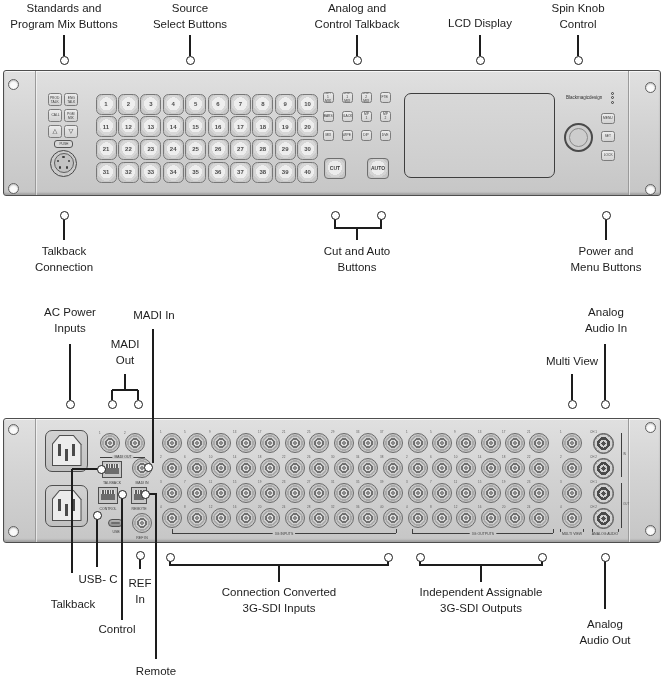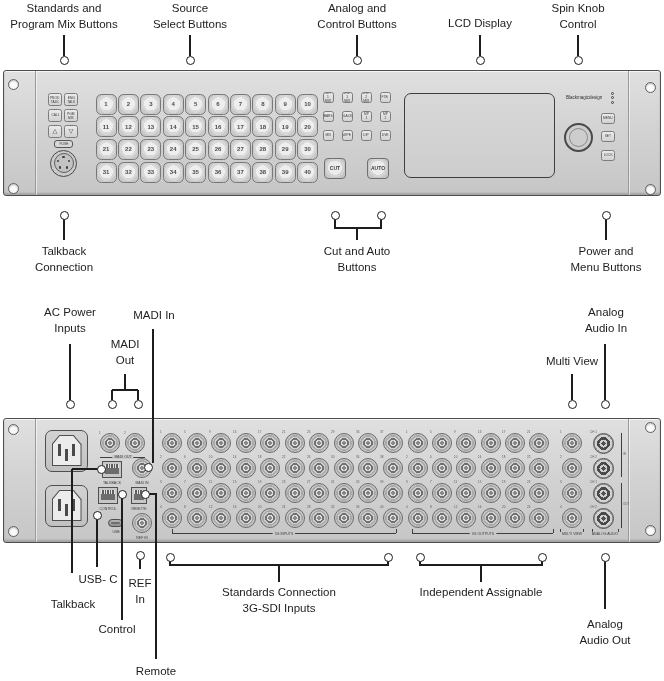--- a/index.html
+++ b/index.html
@@ -96,21 +96,21 @@
       <div class="co-line" style="left: 63px; top: 35px; width: 2px; height: 21px;"></div>
       <div class="co-marker" style="left: 59.5px; top: 55.5px;"></div>
       <div class="co-text" style="left: 190px; top: 1px;">
         <div class="co-tline">Source</div>
         <div class="co-tline">Select Buttons</div>
       </div>
       <div class="co-line" style="left: 189px; top: 35px; width: 2px; height: 21px;"></div>
       <div class="co-marker" style="left: 185.5px; top: 55.5px;"></div>
       <div class="co-text" style="left: 357px; top: 1px;">
         <div class="co-tline">Analog and</div>
-        <div class="co-tline">Control Buttons</div>
+        <div class="co-tline">Control Talkback</div>
       </div>
       <div class="co-line" style="left: 356px; top: 35px; width: 2px; height: 21px;"></div>
       <div class="co-marker" style="left: 352.5px; top: 55.5px;"></div>
       <div class="co-text" style="left: 480px; top: 16px;">
         <div class="co-tline">LCD Display</div>
       </div>
       <div class="co-line" style="left: 479px; top: 35px; width: 2px; height: 21px;"></div>
       <div class="co-marker" style="left: 475.5px; top: 55.5px;"></div>
       <div class="co-text" style="left: 578px; top: 1px;">
         <div class="co-tline">Spin Knob</div>
@@ -200,31 +200,32 @@
       <div class="co-text" style="left: 156px; top: 664px;">
         <div class="co-tline">Remote</div>
       </div>
       <div class="co-marker" style="left: 165.5px; top: 552.5px;"></div>
       <div class="co-marker" style="left: 383.5px; top: 552.5px;"></div>
       <div class="co-line" style="left: 169px; top: 561px; width: 2px; height: 5px;"></div>
       <div class="co-line" style="left: 387px; top: 561px; width: 2px; height: 5px;"></div>
       <div class="co-line" style="left: 170px; top: 564px; width: 218px; height: 2px;"></div>
       <div class="co-line" style="left: 278px; top: 565px; width: 2px; height: 17px;"></div>
       <div class="co-text" style="left: 279px; top: 585px;">
-        <div class="co-tline">Standards Connection</div>
+        <div class="co-tline">Connection Converted</div>
         <div class="co-tline">3G-SDI Inputs</div>
       </div>
       <div class="co-marker" style="left: 415.5px; top: 552.5px;"></div>
       <div class="co-marker" style="left: 537.5px; top: 552.5px;"></div>
       <div class="co-line" style="left: 419px; top: 561px; width: 2px; height: 5px;"></div>
       <div class="co-line" style="left: 541px; top: 561px; width: 2px; height: 5px;"></div>
       <div class="co-line" style="left: 420px; top: 564px; width: 122px; height: 2px;"></div>
       <div class="co-line" style="left: 480px; top: 565px; width: 2px; height: 17px;"></div>
       <div class="co-text" style="left: 481px; top: 585px;">
         <div class="co-tline">Independent Assignable</div>
+        <div class="co-tline">3G-SDI Outputs</div>
       </div>
       <div class="co-marker" style="left: 600.5px; top: 552.5px;"></div>
       <div class="co-line" style="left: 604px; top: 561px; width: 2px; height: 48px;"></div>
       <div class="co-text" style="left: 605px; top: 617px;">
         <div class="co-tline">Analog</div>
         <div class="co-tline">Audio Out</div>
       </div>
       <div class="ear" style="left: 35px; top: 71px; height: 124px;"></div>
       <div class="ear" style="left: 628px; top: 71px; height: 124px;"></div>
       <div class="hole" style="left: 7.5px; top: 78.5px;"></div>

